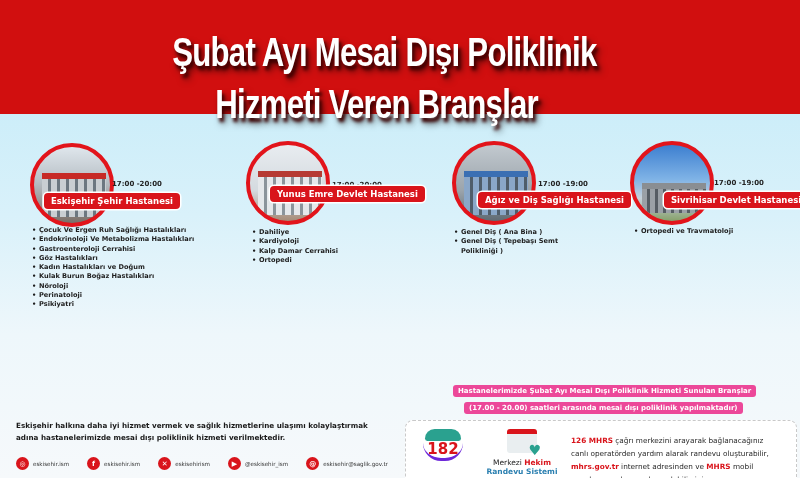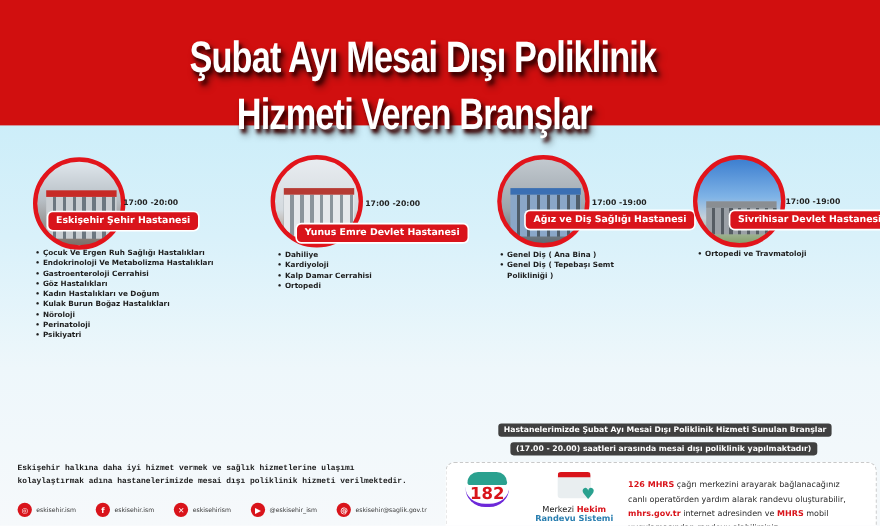--- a/index.html
+++ b/index.html
@@ -66,31 +66,30 @@
     position: absolute;
     list-style: none;
     font-size: 6.6px; font-weight: bold; color: #1e1e1e;
     line-height: 9.3px;
   }
   .branches li { display: flex; }
   .branches .bullet { width: 7px; flex-shrink: 0; }
 
   .summary-1, .summary-2 {
     position: absolute;
-    background: #404040; color: #fff; font-weight: bold;
+    background: #ec4899; color: #fff; font-weight: bold;
     font-size: 7px; border-radius: 3px; padding: 2px 5px; white-space: nowrap;
   }
   .summary-1 { left: 453px; top: 385px; }
   .summary-2 { left: 464px; top: 402px; }
 
   .footer-text {
     position: absolute; left: 16px; top: 420px;
     font-size: 7.2px; font-weight: bold; color: #1a1a1a; line-height: 12px;
     width: 370px;
-    font-family: Liberation Mono, monospace;
   }
   .socials {
     position: absolute; left: 16px; top: 457px; display: flex; gap: 18px;
     align-items: center;
   }
   .social { display: flex; align-items: center; gap: 4px; }
   .social .ic {
     width: 13px; height: 13px; border-radius: 50%; background: #d9141b;
     color: #fff; font-size: 7px; font-weight: bold;
     display: flex; align-items: center; justify-content: center;
@@ -186,21 +185,21 @@
         <span>Psikiyatri</span>
       </li>
   </ul>
 </div>
 
 <div>
   <div class="photo white" style="left:246px;top:141px;">
       <div class="bldg"></div>
     </div>
   <div class="hours" style="left:332px;top:181px;">17:00 -20:00</div>
-  <div class="pill" style="left:270px;top:204px;">Yunus Emre Devlet Hastanesi</div>
+  <div class="pill" style="left:270px;top:186px;">Yunus Emre Devlet Hastanesi</div>
   <ul class="branches" style="left:252px;top:228px;">
     <li>
         <span class="bullet">•</span>
         <span>Dahiliye</span>
       </li>
     <li>
         <span class="bullet">•</span>
         <span>Kardiyoloji</span>
       </li>
     <li>

